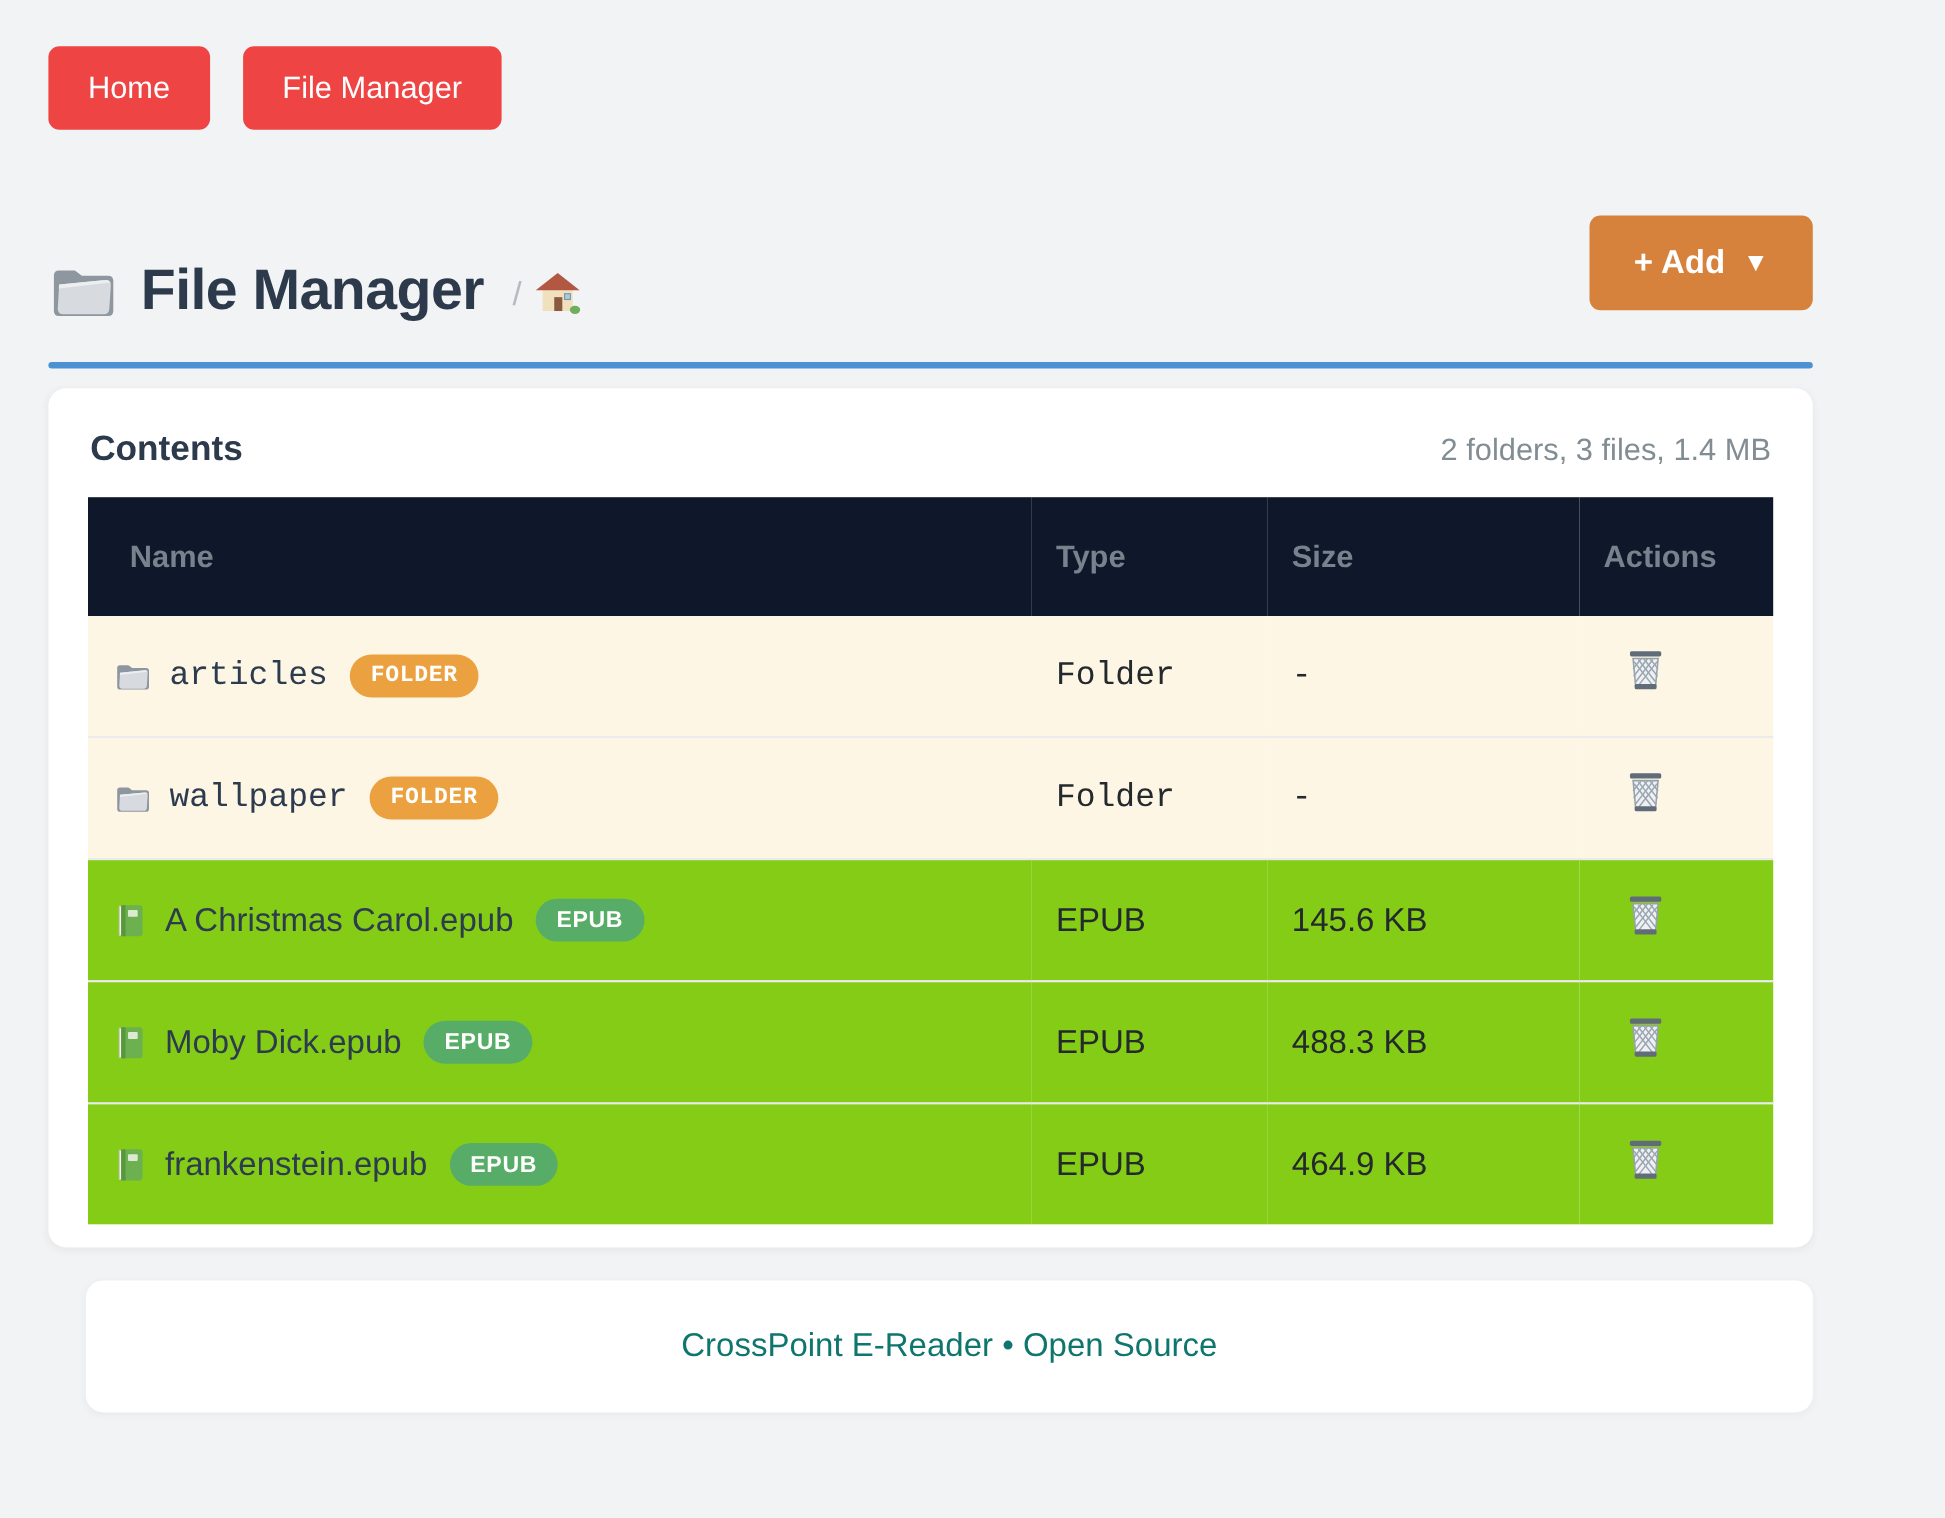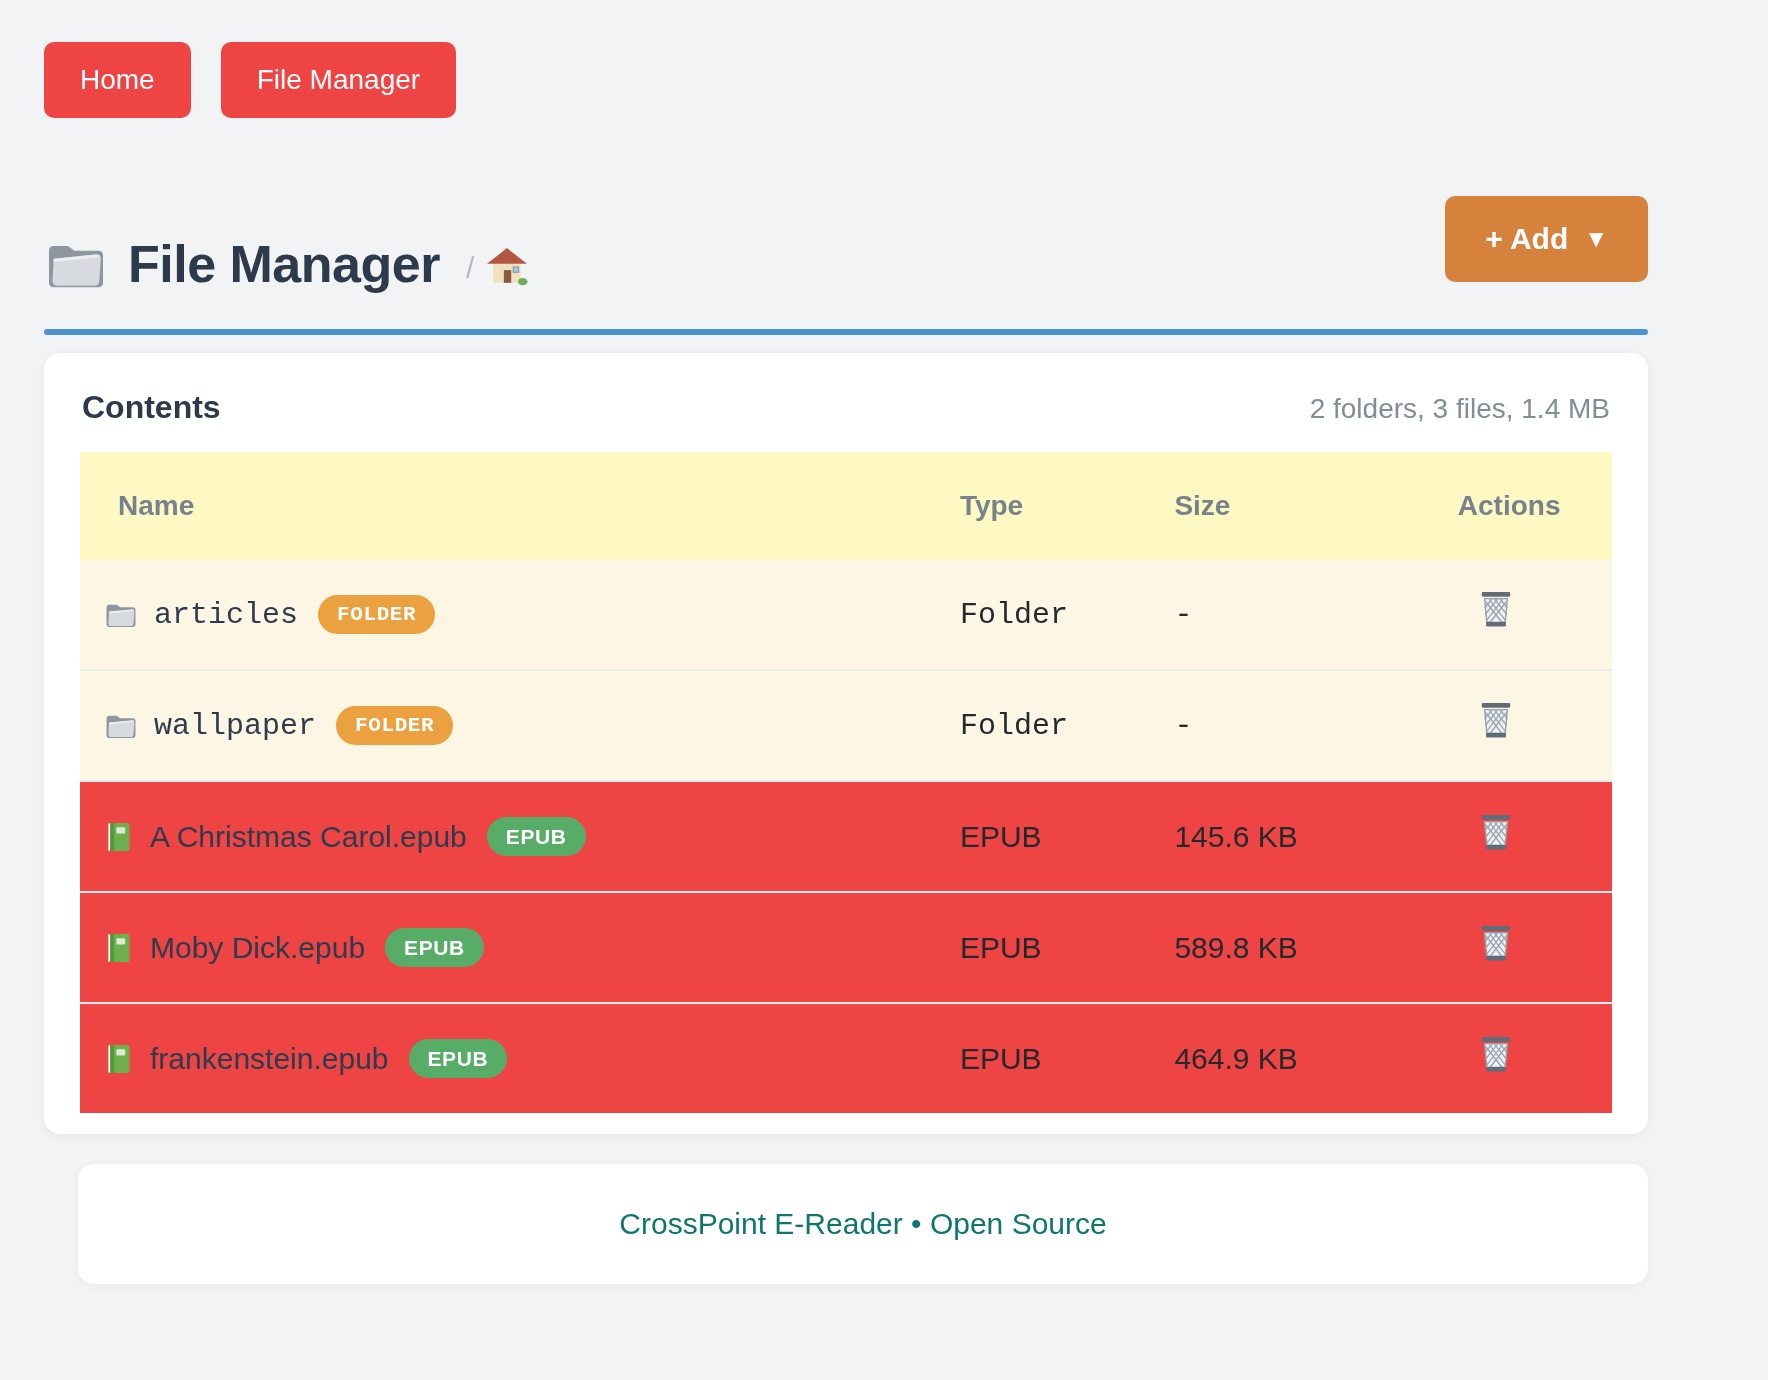--- a/index.html
+++ b/index.html
@@ -44,28 +44,28 @@
     margin-top:18px;background:#fff;border-radius:16px;
     padding:30px 36px 21px;box-shadow:0 2px 8px rgba(40,50,60,.07);
   }
   .card-head{display:flex;justify-content:space-between;align-items:baseline;padding:6px 2px 26px;}
   .card-head h2{margin:0;font-size:32px;font-weight:bold;color:#2c3a4c;}
   .summary{font-size:28px;color:#828d93;}
 
   table.file-table{width:100%;border-collapse:collapse;table-layout:fixed;}
   col.c-name{width:56%;} col.c-type{width:14%;} col.c-size{width:18.5%;} col.c-actions{width:11.5%;}
   thead th{
-    background:#fef9c3;color:#78828c;font-size:28px;font-weight:bold;
+    background:#0f172a;color:#78828c;font-size:28px;font-weight:bold;
     text-align:left;height:106px;vertical-align:middle;padding-left:22px;
   }
   thead th.th-name{padding-left:38px;}
   tbody td{height:107px;vertical-align:middle;font-size:30px;color:#24292e;padding-left:22px;}
   tbody tr + tr td{border-top:2px solid #e9ebec;}
   tr.kind-folder td{background:#fdf6e4;font-family:Liberation Mono, monospace;}
-  tr.kind-epub td{background:#ef4444;}
+  tr.kind-epub td{background:#84cc16;}
 
   td.name-cell{padding-left:24px;}
   .name-flex{display:flex;align-items:center;}
   .row-icon{display:inline-flex;margin-right:16px;}
   .row-icon svg{width:34px;height:30px;}
   .kind-epub .row-icon svg{width:30px;height:34px;}
   .file-name{color:#2d3b4e;}
   .badge{
     display:inline-flex;align-items:center;margin-left:20px;
     color:#fff;font-weight:bold;font-size:21px;letter-spacing:.6px;
@@ -245,21 +245,21 @@
     <path d="M9 3h17c1.7 0 3 1.3 3 3v26c0 1.7-1.3 3-3 3H9c-1.1 0-2-.9-2-2V5c0-1.1.9-2 2-2Z" fill="#6db04f"></path>
     <rect x="7" y="3" width="4.5" height="32" fill="#58973d"></rect>
     <rect x="14" y="8" width="10" height="7" rx="1" fill="#dcead2"></rect>
   </svg>
                 </span>
         <span class="file-name">Moby Dick.epub</span>
         <span class="badge badge-epub">EPUB</span>
       </span>
     </td>
     <td class="type-cell">EPUB</td>
-    <td class="size-cell">589.8 KB</td>
+    <td class="size-cell">488.3 KB</td>
     <td class="actions-cell">
       <span class="trash">
                 <svg viewBox="0 0 38 42" xmlns="http://www.w3.org/2000/svg">
     <rect x="4" y="2" width="30" height="5" rx="1.5" fill="#616c79"></rect>
     <path d="M7 9h24l-2.6 28H9.6Z" fill="#eef1f4" stroke="#97a1ab" stroke-width="1.5"></path>
     <g stroke="#9aa5af" stroke-width="1.4" fill="none">
       <path d="M8 12 L26 35 M12 10 L29 32 M17 9 L30.5 26 M23 9 L31 19"></path>
       <path d="M30 12 L12 35 M26 10 L9 32 M21 9 L7.5 26 M15 9 L7 19"></path>
     </g>
     <rect x="8.5" y="33.5" width="21" height="5" rx="1.5" fill="#616c79"></rect>

